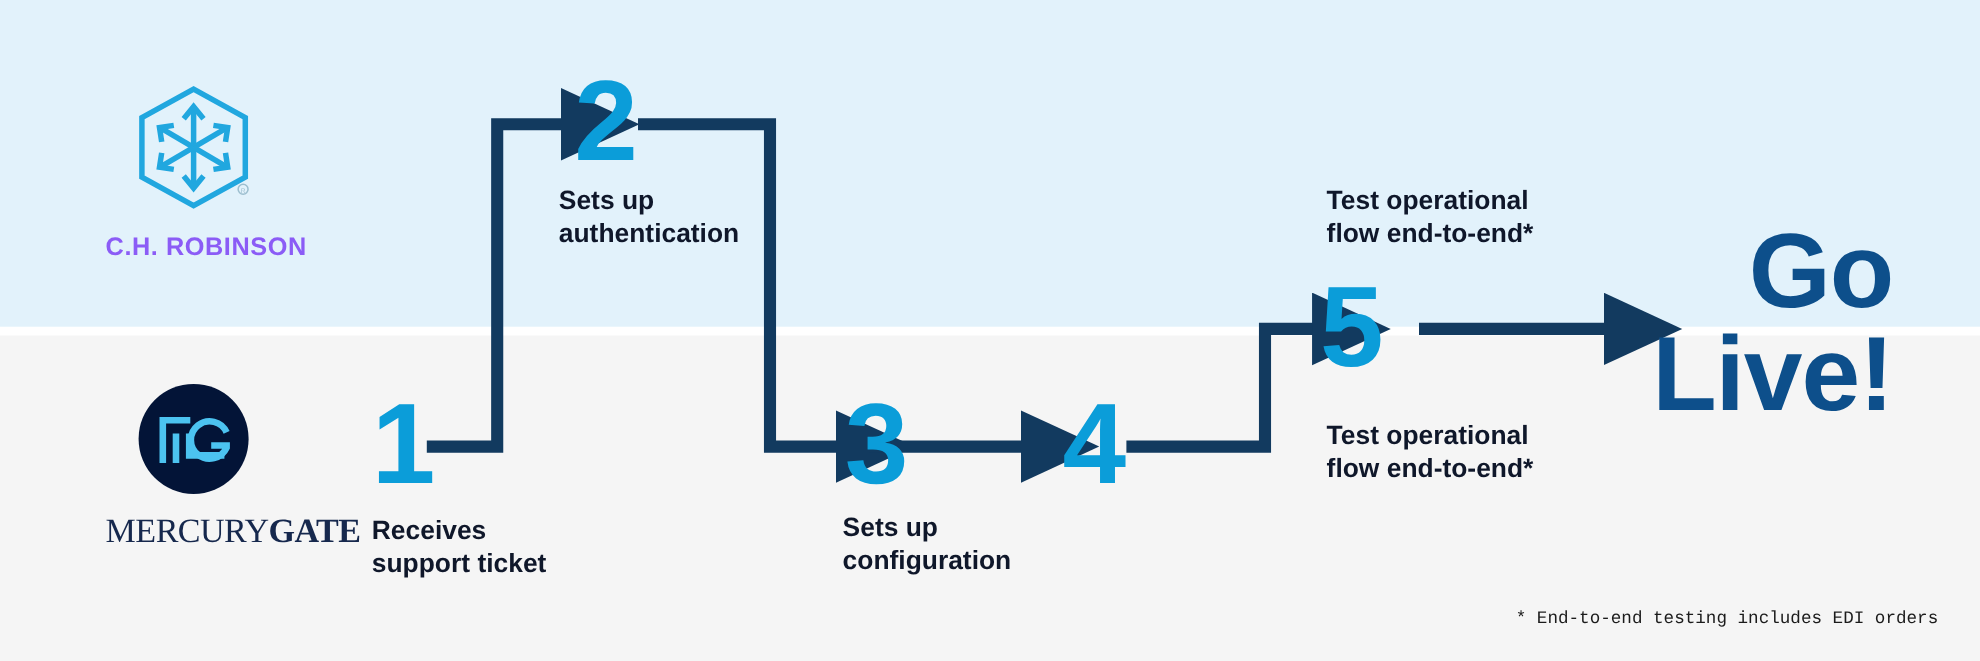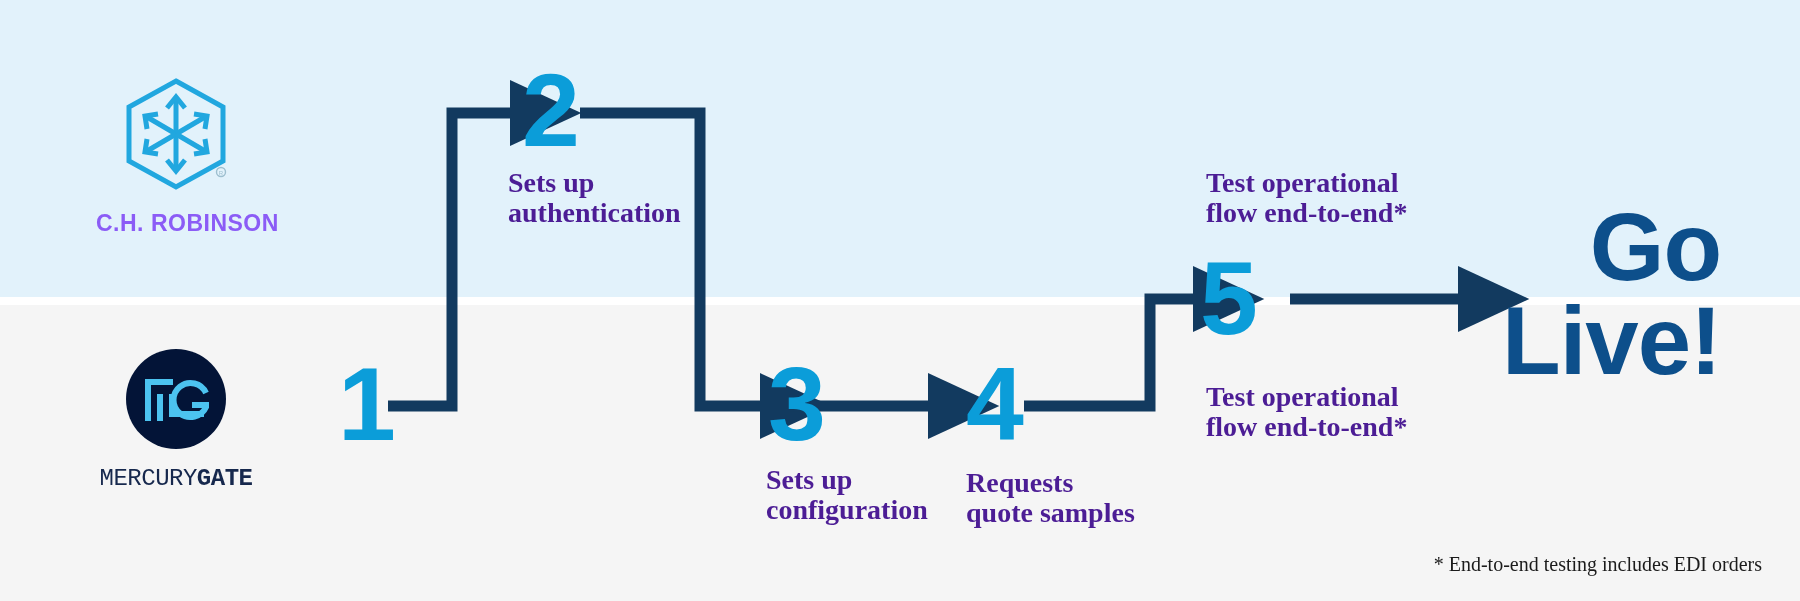--- a/index.html
+++ b/index.html
@@ -41,42 +41,42 @@
     position: absolute;
     font-family: "Liberation Sans", sans-serif;
     font-weight: bold;
     font-size: 104px;
     line-height: 104px;
     color: #0b9dd9;
     letter-spacing: -2px;
   }
   .step-label {
     position: absolute;
-    font-family: Liberation Serif, serif;
-    font-weight: bold;
-    font-size: 28px;
+    font-family: Liberation Sans, sans-serif;
+    font-weight: bold;
+    font-size: 24px;
     line-height: 30px;
-    color: #4c1d95;
+    color: #0f172a;
     white-space: pre-line;
   }
   #go-live {
     position: absolute;
     font-family: "Liberation Sans", sans-serif;
     font-weight: bold;
     font-size: 96px;
     line-height: 94px;
     color: #0d4f8b;
     letter-spacing: -1px;
     white-space: pre-line;
     text-align: right;
   }
   #footnote {
     position: absolute;
-    font-family: Liberation Serif, serif;
-    font-size: 20px;
+    font-family: Liberation Mono, monospace;
+    font-size: 16px;
     color: #1b1b1b;
     right: 38px;
     top: 553px;
   }
   #chr-logo-wrap {
     position: absolute;
     left: 96px;
     top: 76px;
     width: 160px;
     text-align: center;
@@ -100,22 +100,22 @@
   #mg-circle {
     width: 100px;
     height: 100px;
     border-radius: 50%;
     background: #031437;
     margin: 0 auto;
     position: relative;
   }
   #mg-name {
     margin-top: 16px;
-    font-family: Liberation Mono, monospace;
-    font-size: 24px;
+    font-family: Liberation Serif, serif;
+    font-size: 31px;
     color: #16284d;
     white-space: nowrap;
     letter-spacing: -0.5px;
   }
   #mg-name .light { font-weight: normal; }
   #mg-name .bold  { font-weight: bold; }
 </style>
 </head>
 <body>
 
@@ -185,32 +185,32 @@
           <path d="M80 44 A17 17 0 1 0 80 58 L80 56 L66 56"></path>
         </g>
       </svg>
     </div>
     <div id="mg-name">
       <span class="light">MERCURY</span><span class="bold">GATE</span>
     </div>
   </div>
 
   <div class="step-num" style="left:338px; top:352px;">1</div>
+  <div class="step-label" style="left:338px; top:468px; width:230px;">Receives
+support ticket</div>
 
   <div class="step-num" style="left:522px; top:58px;">2</div>
   <div class="step-label" style="left:508px; top:168px; width:230px;">Sets up
 authentication</div>
 
   <div class="step-num" style="left:768px; top:352px;">3</div>
   <div class="step-label" style="left:766px; top:465px; width:240px;">Sets up
 configuration</div>
 
   <div class="step-num" style="left:966px; top:352px;">4</div>
-  <div class="step-label" style="left:966px; top:468px; width:260px;">Requests
-quote samples</div>
 
   <div class="step-num" style="left:1200px; top:246px;">5</div>
   <div class="step-label" style="left:1206px; top:168px; width:280px;">Test operational
 flow end-to-end*</div>
   <div class="step-label" style="left:1206px; top:382px; width:280px;">Test operational
 flow end-to-end*</div>
 
   <div id="go-live" style="left:1502px; top:200px;">Go
 Live!</div>
 

